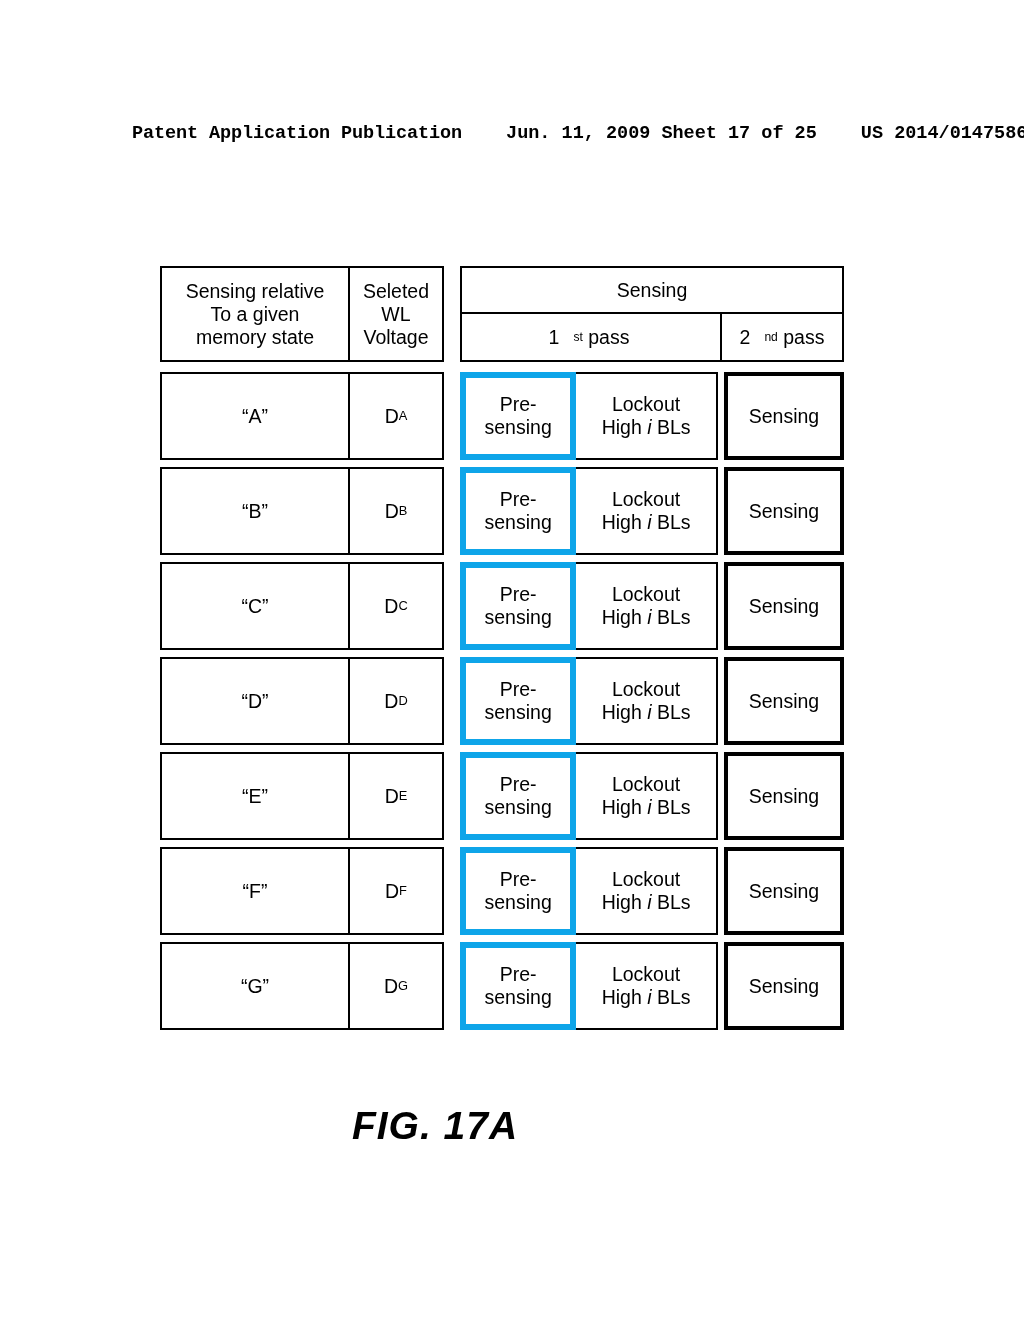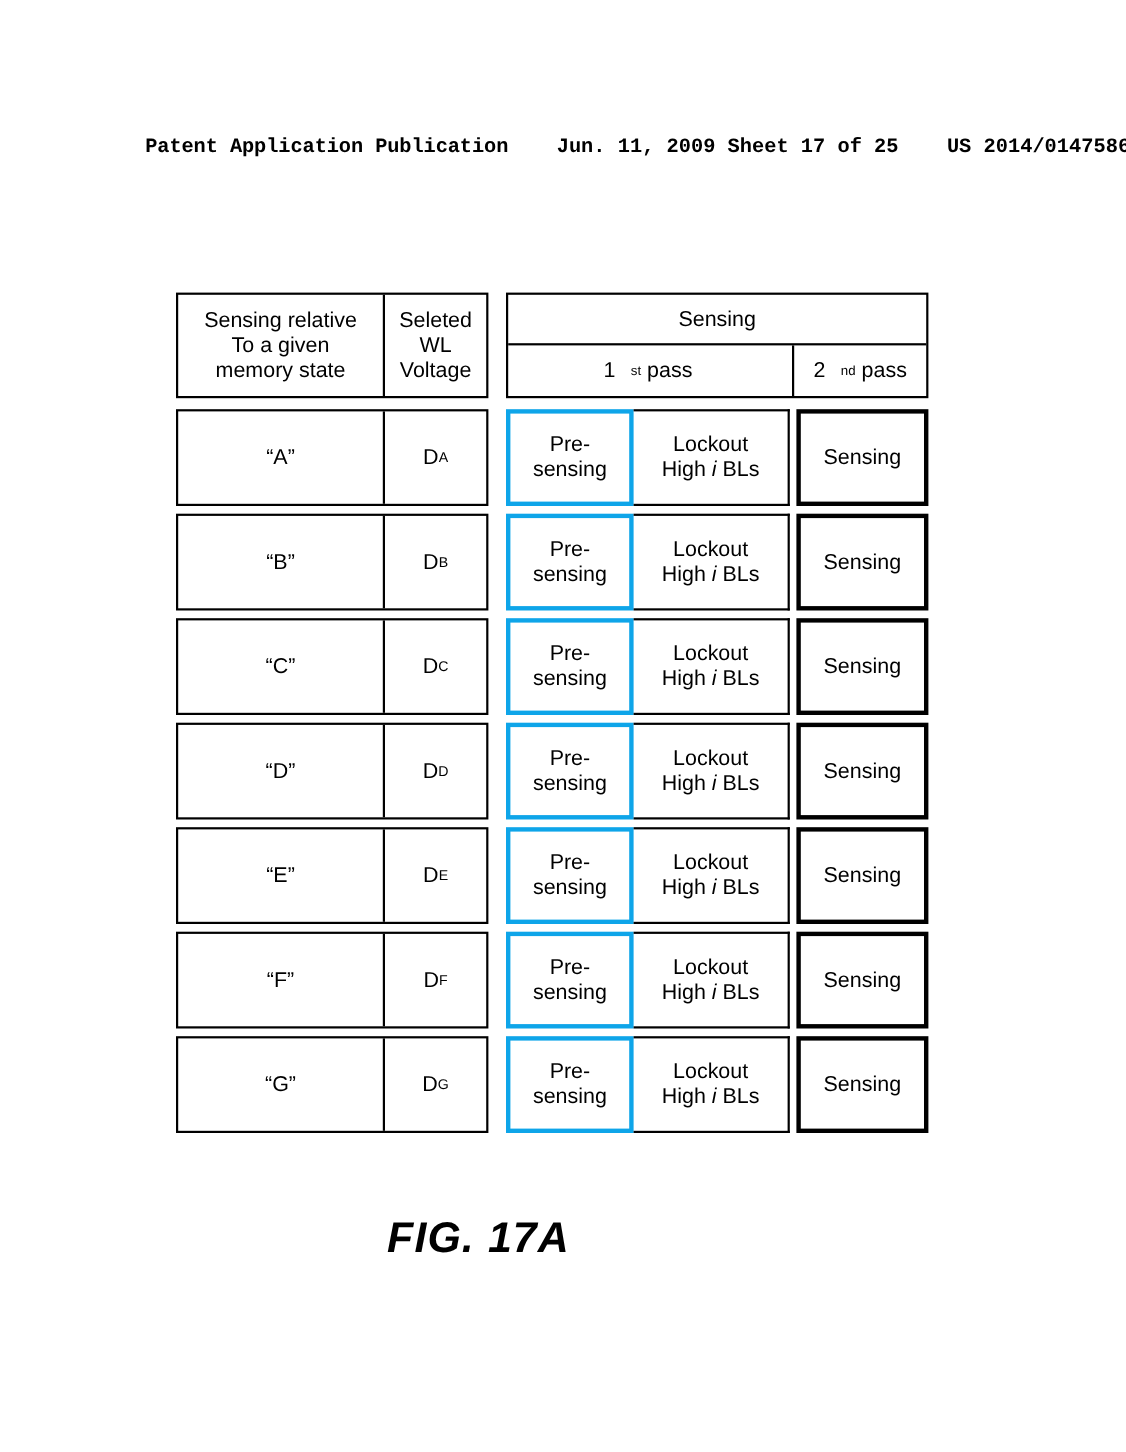--- a/index.html
+++ b/index.html
@@ -75,21 +75,21 @@
     justify-content: center;
     text-align: center;
     font-size: 19.5px;
     line-height: 1.18;
     padding: 2px 4px;
   }
 
   .c-state   { width: 186px; }
   .c-voltage { width: 94px; border-left: 2px solid #000; }
 
-  .c-presense { width: 118px; border: 4px solid #0ea5e9; box-sizing: border-box; }
+  .c-presense { width: 118px; border: 6px solid #0ea5e9; box-sizing: border-box; }
   .c-lockout  { width: 144px; border: 2px solid #000; border-left: 0; box-sizing: border-box; }
   .c-secondpass {
     width: 122px;
     margin-left: 6px;
     border: 4px solid #000;
     box-sizing: border-box;
   }
 
   
   .hdr-row { top: 0; height: 96px; }

